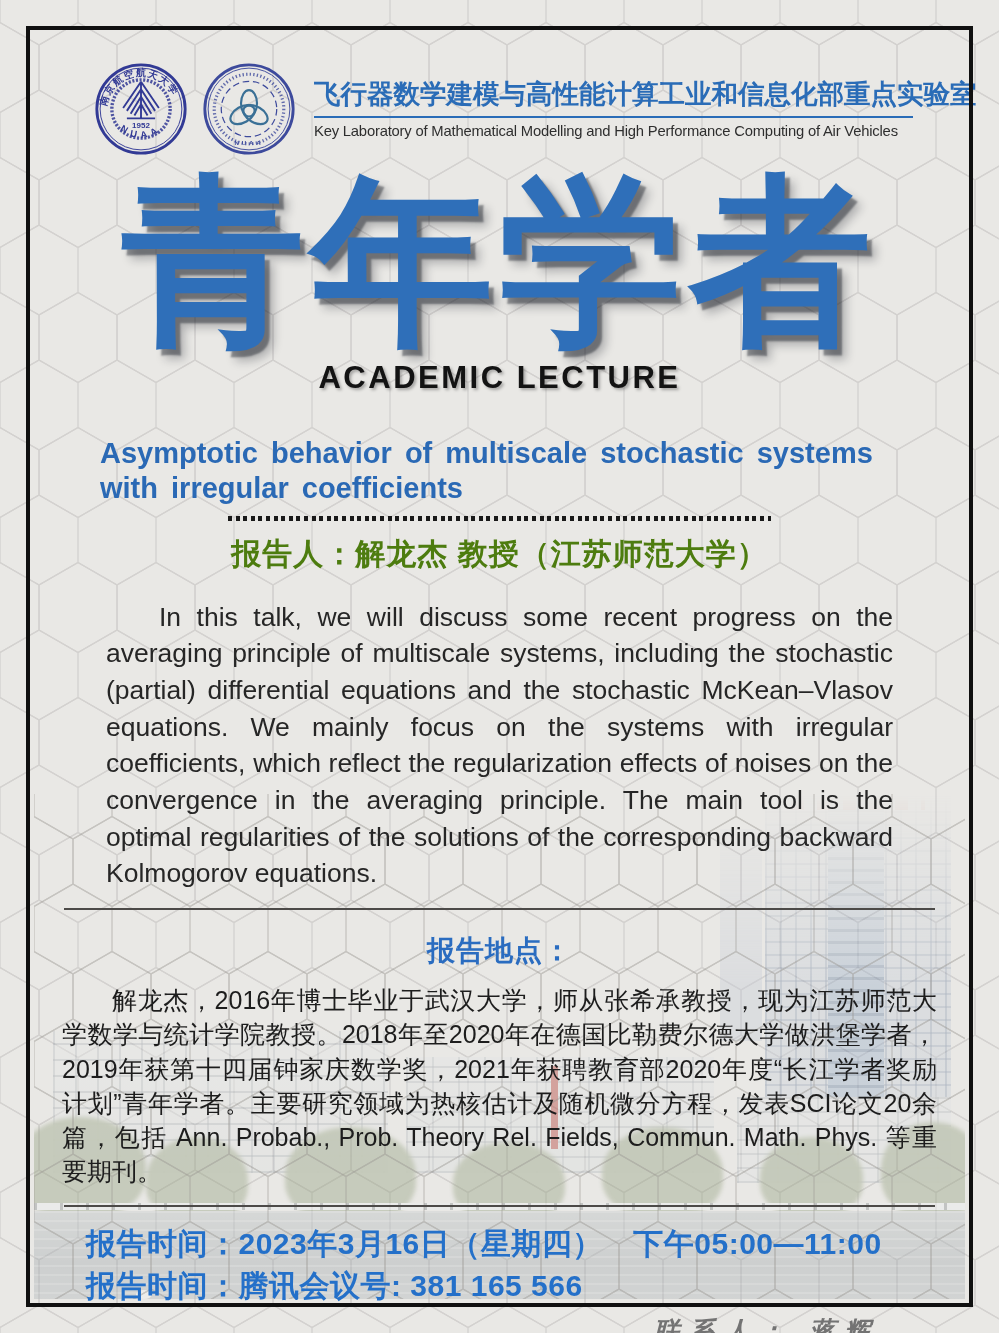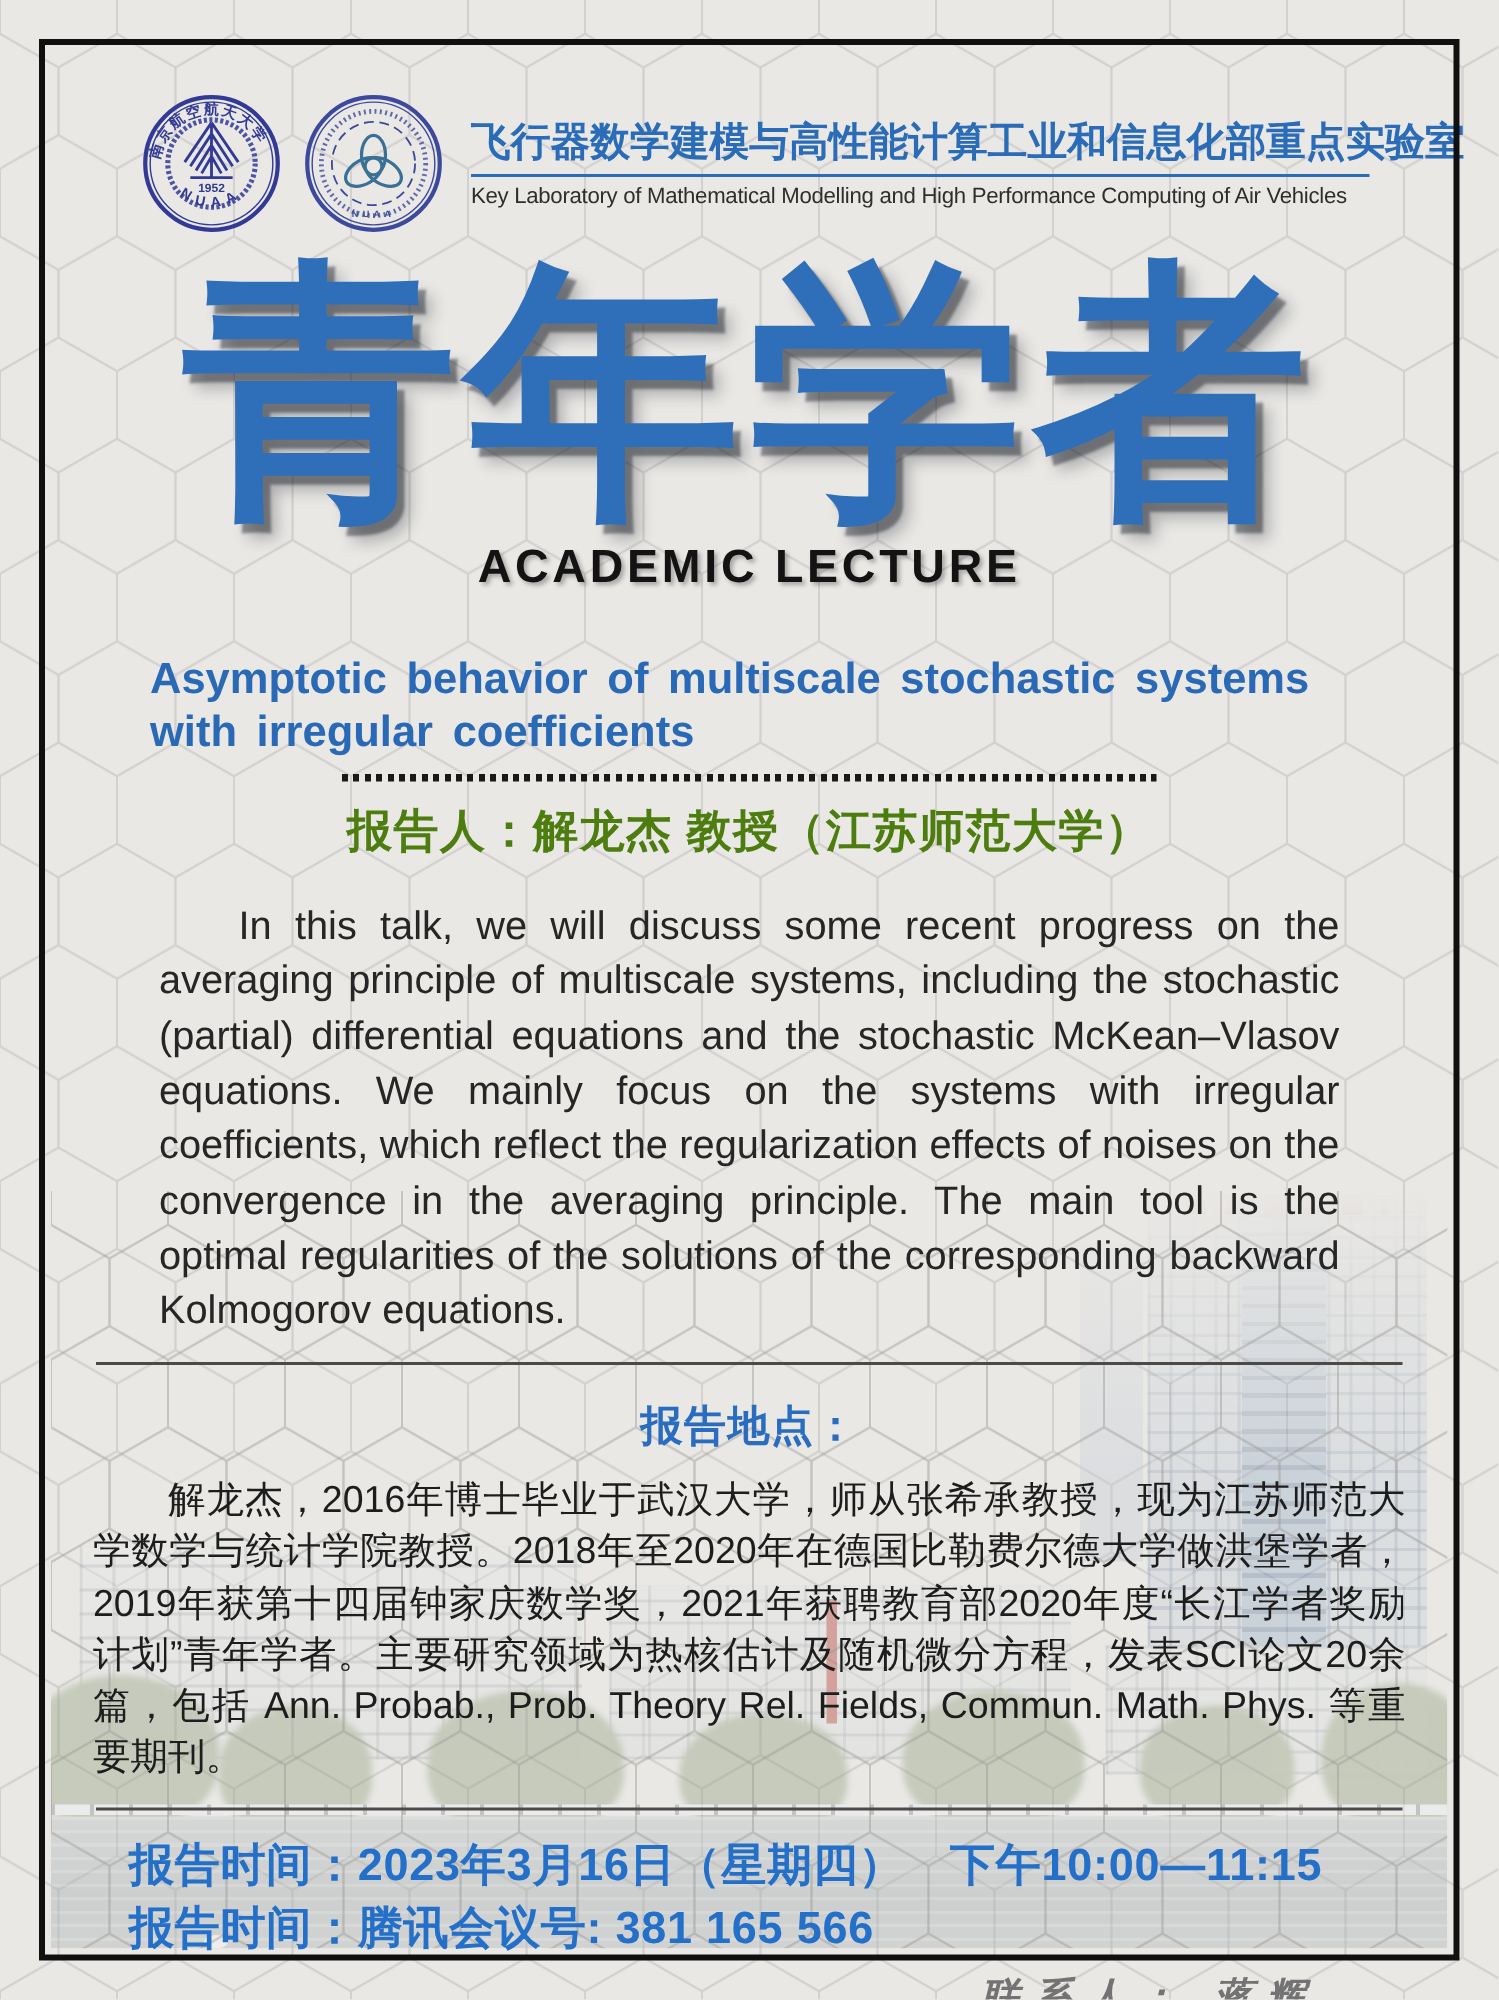--- a/index.html
+++ b/index.html
@@ -220,19 +220,19 @@
   <p class="abstract">In this talk, we will discuss some recent progress on the averaging principle of multiscale systems, including the stochastic (partial) differential equations and the stochastic McKean–Vlasov equations. We mainly focus on the systems with irregular coefficients, which reflect the regularization effects of noises on the convergence in the averaging principle. The main tool is the optimal regularities of the solutions of the corresponding backward Kolmogorov equations.</p>
 
   <hr class="rule">
 
   <div class="bio-heading">报告地点：</div>
   <p class="bio">解龙杰，2016年博士毕业于武汉大学，师从张希承教授，现为江苏师范大学数学与统计学院教授。2018年至2020年在德国比勒费尔德大学做洪堡学者，2019年获第十四届钟家庆数学奖，2021年获聘教育部2020年度“长江学者奖励计划”青年学者。主要研究领域为热核估计及随机微分方程，发表SCI论文20余篇，包括 Ann. Probab., Prob. Theory Rel. Fields, Commun. Math. Phys. 等重要期刊。</p>
 
   <hr class="rule">
 
   <div class="sched">
-    <div><span>报告时间：</span><span>2023年3月16日（星期四）　下午10:00—11:15</span></div>
+    <div><span>报告时间：</span><span>2023年3月16日（星期四）　下午05:00—11:00</span></div>
     <div><span>报告时间：</span><span>腾讯会议号: 381 165 566</span></div>
   </div>
 
   <div class="contact">联系人： 蒋辉</div>
 
 </div>
 
 </body></html>

